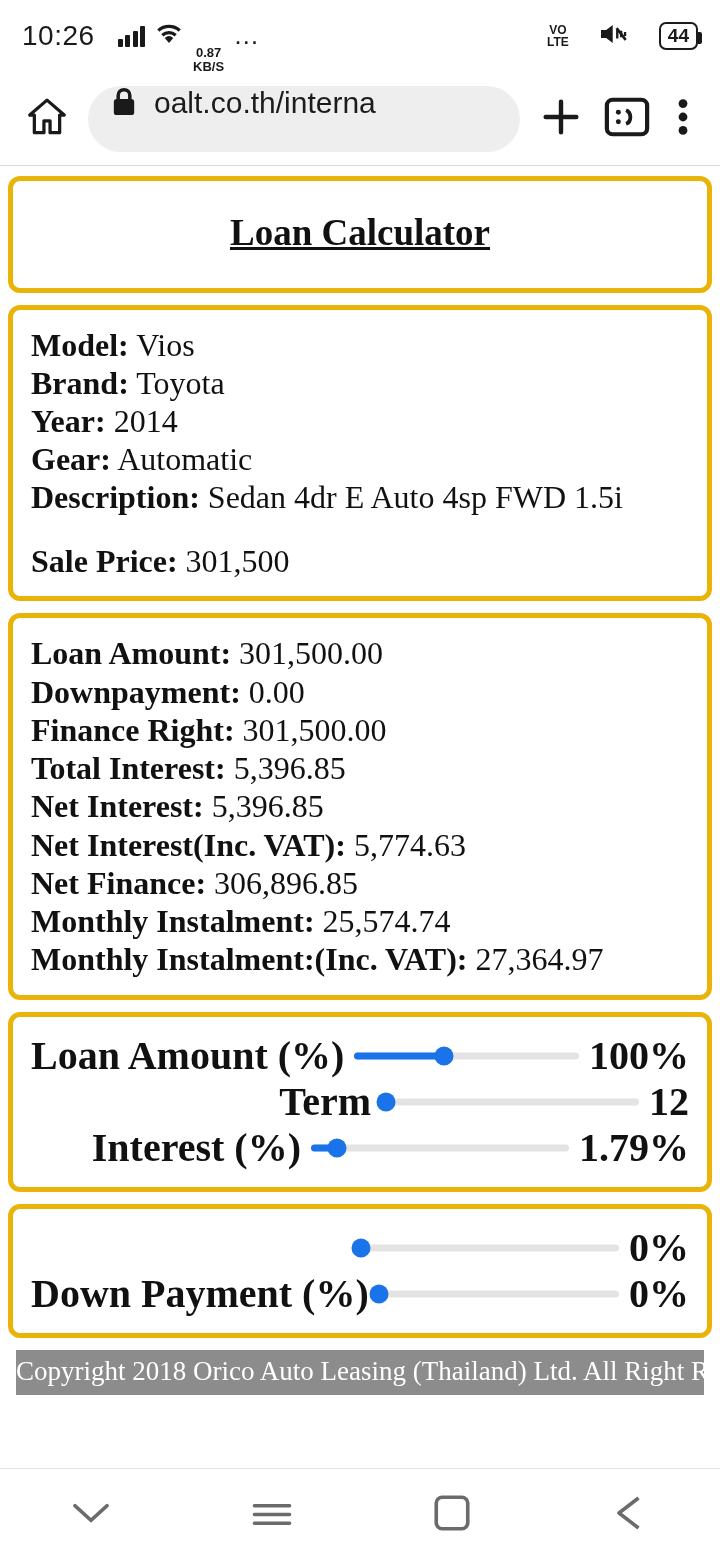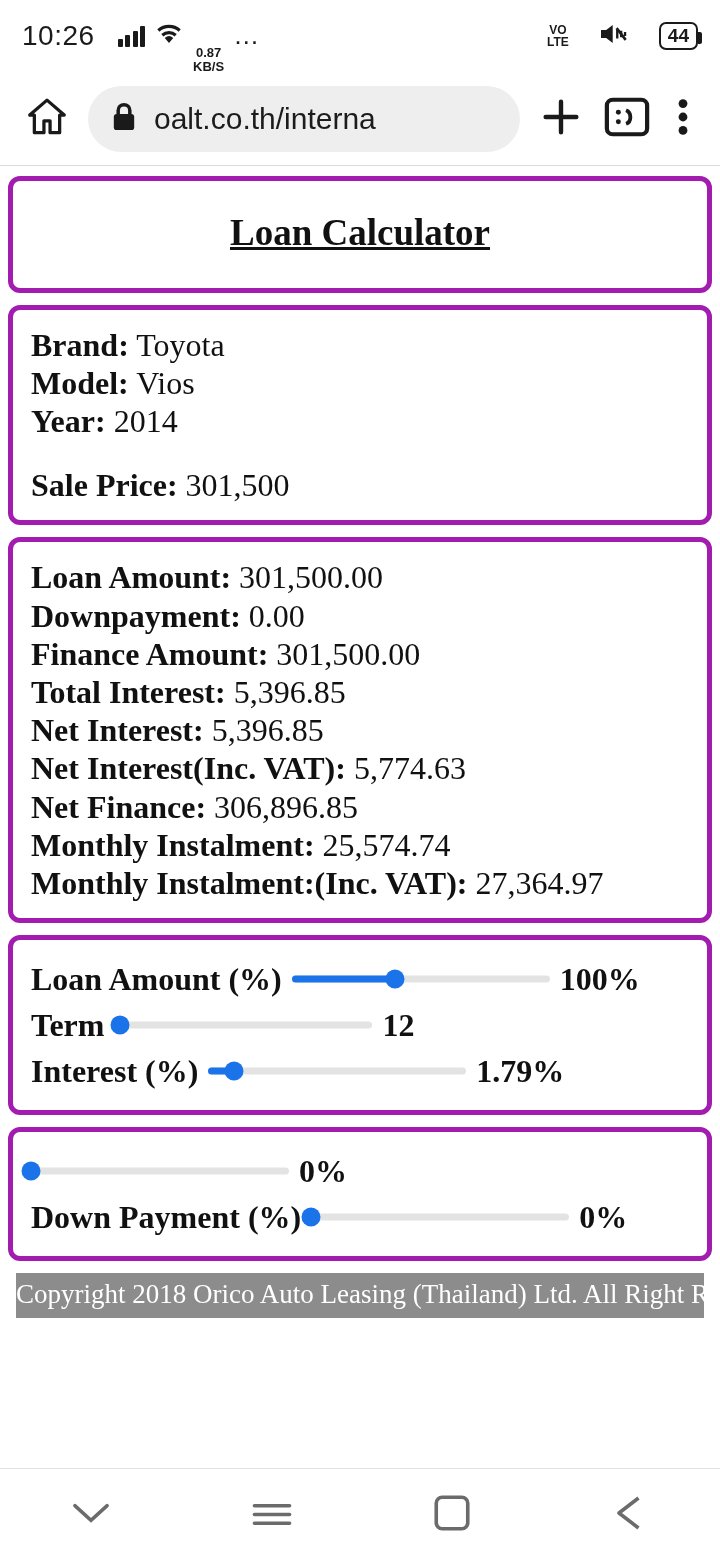--- a/index.html
+++ b/index.html
@@ -60,38 +60,37 @@
     padding: 0 24px;
     gap: 18px;
     border-bottom: 1px solid #dadada;
   }
   .omnibox {
     flex: 1;
     height: 66px;
     background: #eeeeee;
     border-radius: 33px;
     display: flex;
-    align-items: center;
     padding: 0 22px;
     gap: 16px;
     overflow: hidden;
   }
   .url {
     font-size: 30px;
     color: #1c1c1c;
     white-space: nowrap;
     overflow: hidden;
   }
   .ic { flex: none; }
 
   
   .page { padding: 10px 8px 0 8px; }
 
   .card {
-    border: 5px solid #a21caf;
+    border: 5px solid #eab308;
     border-radius: 12px;
     margin-bottom: 12px;
     padding: 16px 18px;
     background: #fff;
   }
 
   .title-card { padding: 30px 18px 34px 18px; }
   .title {
     text-align: center;
     font-family: "Liberation Serif", serif;
@@ -106,25 +105,26 @@
   .spacer { height: 26px; }
 
   .calc { font-family: "Liberation Serif", serif; font-size: 32px; color: #111; line-height: 1.195; }
   .calc .lbl { font-weight: bold; }
 
   
   .srow {
     display: flex;
     align-items: center;
     font-family: "Liberation Serif", serif;
-    font-size: 32px;
+    font-size: 40px;
     font-weight: bold;
     color: #111;
     gap: 10px;
     height: 46px;
+    justify-content: flex-end;
   }
   .srow .slabel { white-space: nowrap; }
   .sl {
     position: relative;
     height: 30px;
     display: flex;
     align-items: center;
   }
   .sl .track {
     position: absolute;
@@ -258,44 +258,52 @@
 
 <div class="page">
 
   <div class="card title-card">
     <div class="title">Loan Calculator</div>
   </div>
 
   <div class="card">
     <div class="info">
       <div>
+        <span class="lbl">Model:</span>
+        <span>Vios</span>
+      </div>
+      <div>
         <span class="lbl">Brand:</span>
         <span>Toyota</span>
       </div>
       <div>
-        <span class="lbl">Model:</span>
-        <span>Vios</span>
-      </div>
-      <div>
         <span class="lbl">Year:</span>
         <span>2014</span>
+      </div>
+      <div>
+        <span class="lbl">Gear:</span>
+        <span>Automatic</span>
+      </div>
+      <div>
+        <span class="lbl">Description:</span>
+        <span>Sedan 4dr E Auto 4sp FWD 1.5i</span>
       </div>
       <div class="spacer"></div>
       <div>
         <span class="lbl">Sale Price:</span>
         <span>301,500</span>
       </div>
     </div>
   </div>
 
   <div class="card">
     <div class="calc">
       <div><span class="lbl">Loan Amount:</span> <span>301,500.00</span></div>
       <div><span class="lbl">Downpayment:</span> <span>0.00</span></div>
-      <div><span class="lbl">Finance Amount:</span> <span>301,500.00</span></div>
+      <div><span class="lbl">Finance Right:</span> <span>301,500.00</span></div>
       <div><span class="lbl">Total Interest:</span> <span>5,396.85</span></div>
       <div><span class="lbl">Net Interest:</span> <span>5,396.85</span></div>
       <div><span class="lbl">Net Interest(Inc. VAT):</span> <span>5,774.63</span></div>
       <div><span class="lbl">Net Finance:</span> <span>306,896.85</span></div>
       <div><span class="lbl">Monthly Instalment:</span> <span>25,574.74</span></div>
       <div><span class="lbl">Monthly Instalment:(Inc. VAT):</span> <span>27,364.97</span></div>
     </div>
   </div>
 
   <div class="card">

